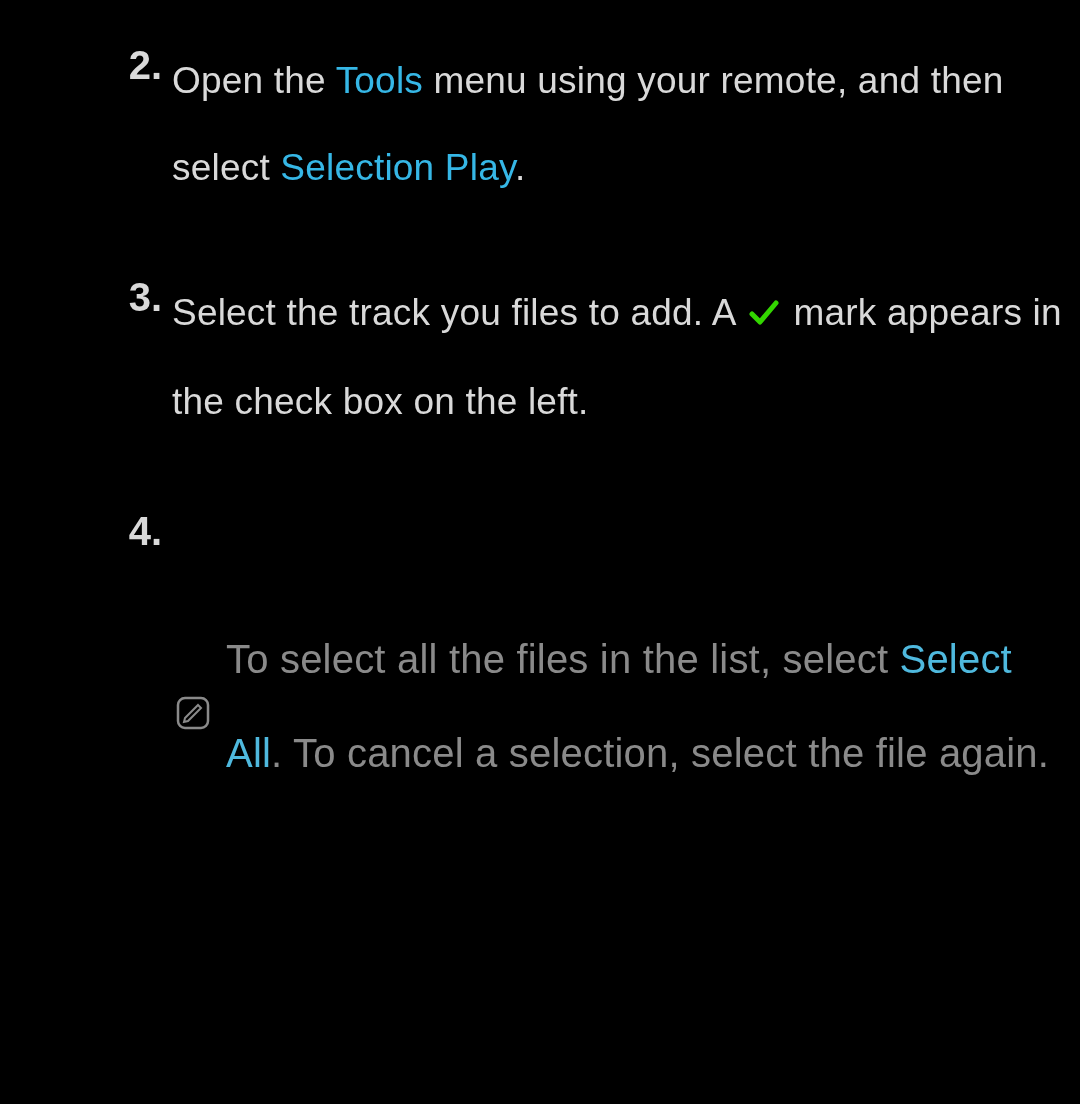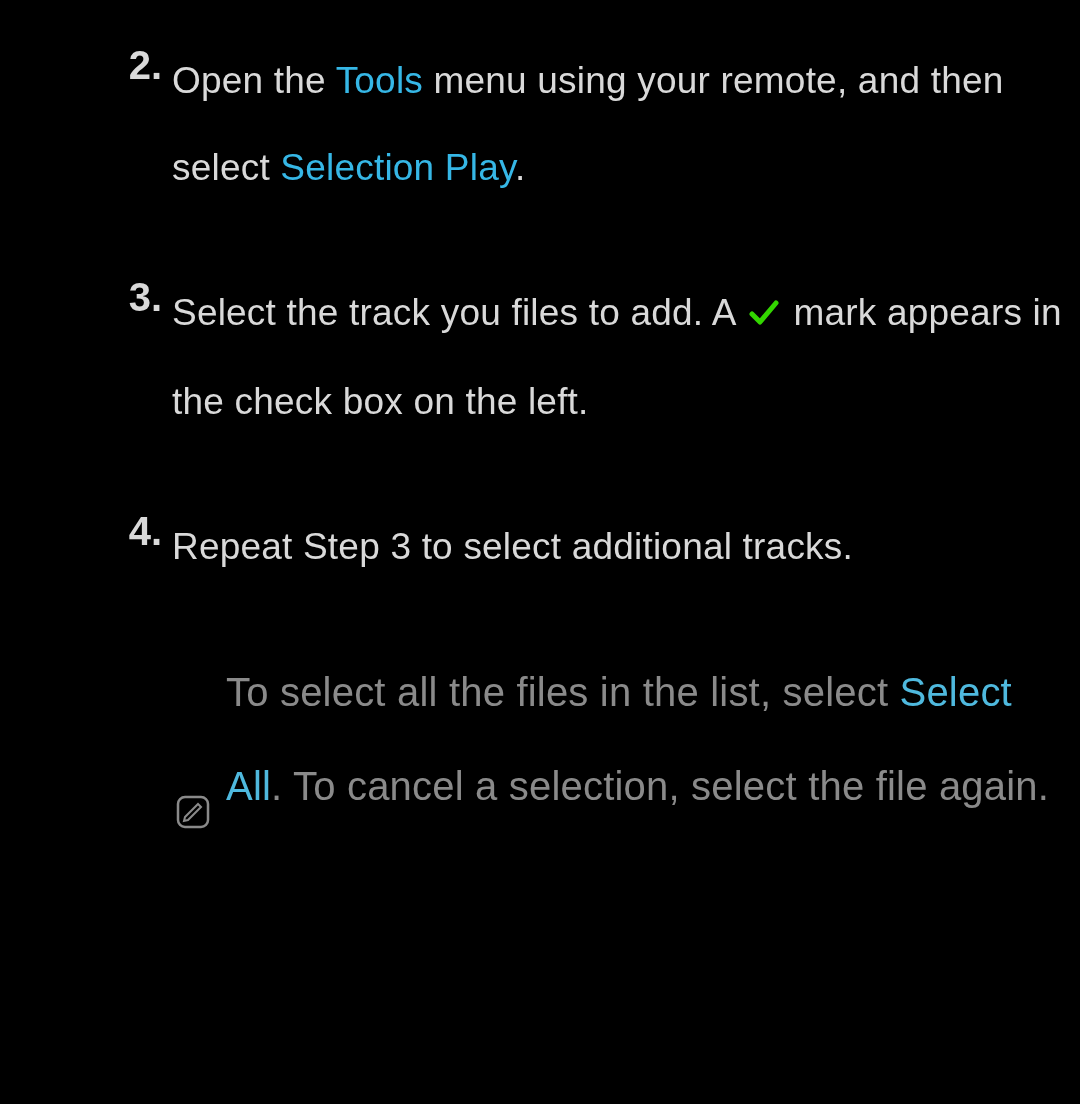--- a/index.html
+++ b/index.html
@@ -41,21 +41,21 @@
       letter-spacing: 0.2px;
     }
     .hl { color: #36b7e6; }
     .check-icon {
       display: inline-block;
       vertical-align: -2px;
       margin: 0 4px;
     }
     .note {
       display: flex;
-      align-items: flex-end;
+      align-items: center;
       margin-left: 56px;
       margin-top: -4px;
     }
     .note-icon {
       flex: 0 0 40px;
       width: 40px;
       padding-top: 18px;
     }
     .note-body {
       font-size: 40px;
@@ -87,23 +87,20 @@
         <svg width="30" height="28" viewBox="0 0 30 28">
           <path d="M3 15 L11 23 L27 4" fill="none" stroke="#33d600" stroke-width="5" stroke-linecap="round" stroke-linejoin="round"></path>
         </svg>
       </span>
       <span> mark appears in the check box on the left.</span>
     </div>
   </div>
 
   <div class="step">
     <div class="step-num">4.</div>
-    <div class="step-body">
-      <span>Repeat Step 3 to select additional tracks.</span>
-    </div>
   </div>
 
   <div class="note">
     <div class="note-icon">
       <svg width="34" height="34" viewBox="0 0 34 34">
         <rect x="2" y="2" width="30" height="30" rx="7" ry="7" fill="none" stroke="#8a8a8a" stroke-width="2.5"></rect>
         <path d="M9 22 L22 9 L25 12 L12 25 L8 26 Z" fill="none" stroke="#8a8a8a" stroke-width="2"></path>
       </svg>
     </div>
     <div class="note-body">

